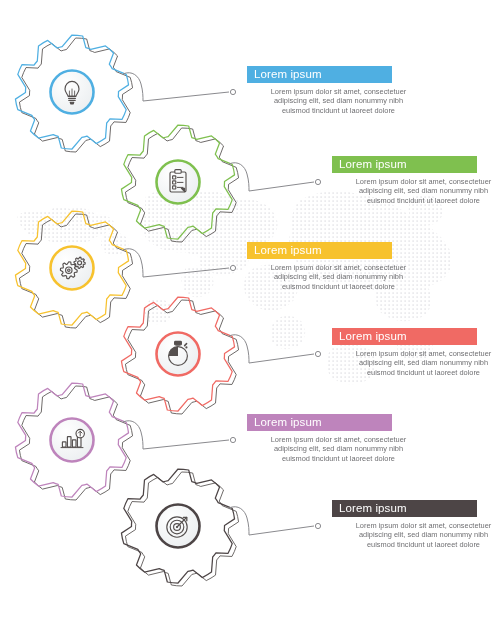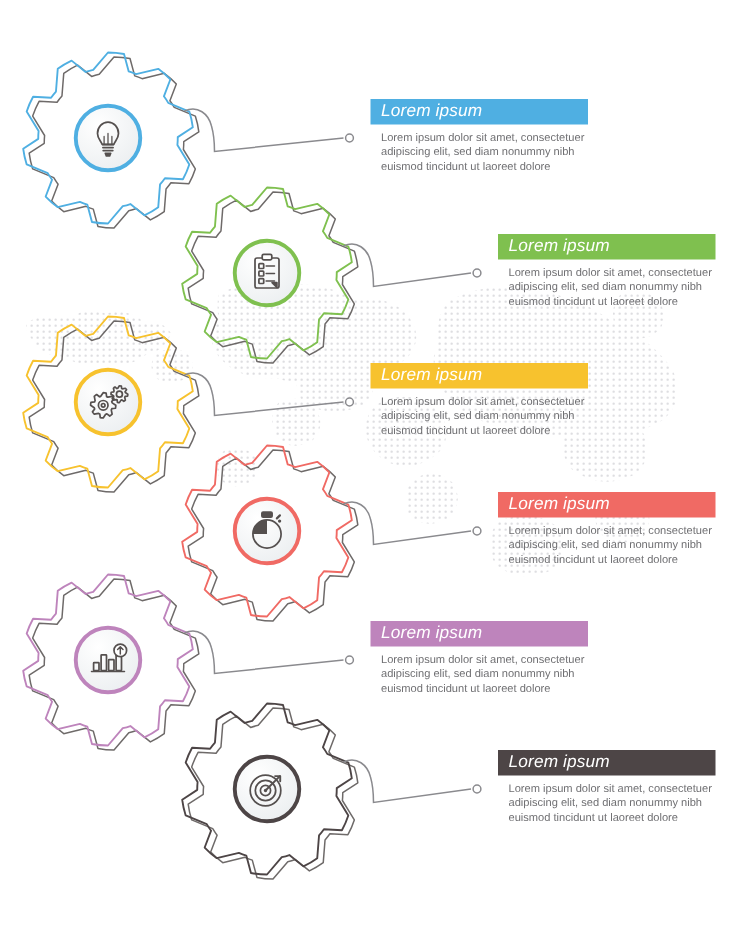--- a/index.html
+++ b/index.html
@@ -14,39 +14,38 @@
   #bg-map{position:absolute;left:0;top:0;width:501px;height:626px;z-index:0;}
   #gears-layer{position:absolute;left:0;top:0;width:501px;height:626px;z-index:1;}
   #text-layer{position:absolute;left:0;top:0;width:501px;height:626px;z-index:2;}
 
   .item-block{position:absolute;}
   .bar{
     height:17px;
     display:flex;align-items:center;
     box-sizing:border-box;
     padding-left:7px;
-    font-style:italic;
   }
   .bar-label{
     font-size:11.5px;
     color:#ffffff;
     letter-spacing:.1px;
     line-height:17px;
     white-space:nowrap;
   }
   .body-text{
     margin-top:4px;
     font-size:7.4px;
     line-height:9.4px;
     color:#6f6f72;
     width:176px;
     padding-left:7px;
     box-sizing:border-box;
   }
-  .body-text div{white-space:nowrap;}
+  .body-text div{white-space:nowrap;text-align:center;}
 </style>
 </head>
 <body>
 
 <div id="stage">
 
   <svg id="bg-map" viewBox="0 0 501 626">
     <defs>
       <pattern id="dots" width="4" height="4" patternUnits="userSpaceOnUse">
         <circle cx="1.1" cy="1.1" r="0.78" fill="#d8d8dc"></circle>

